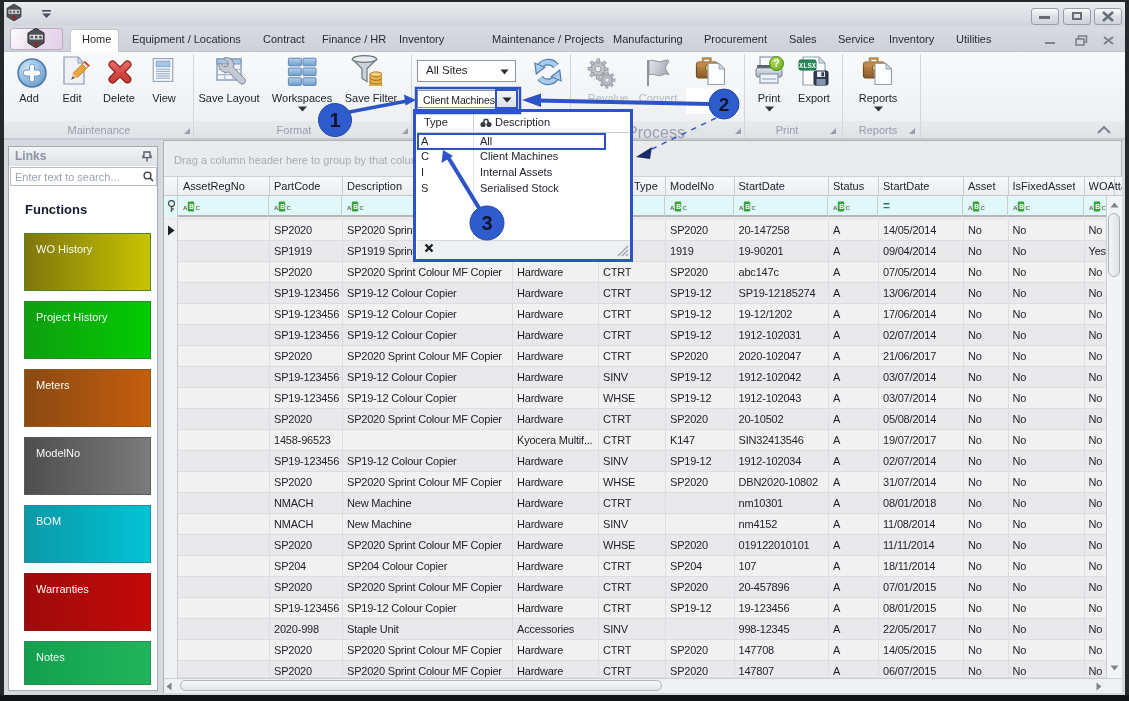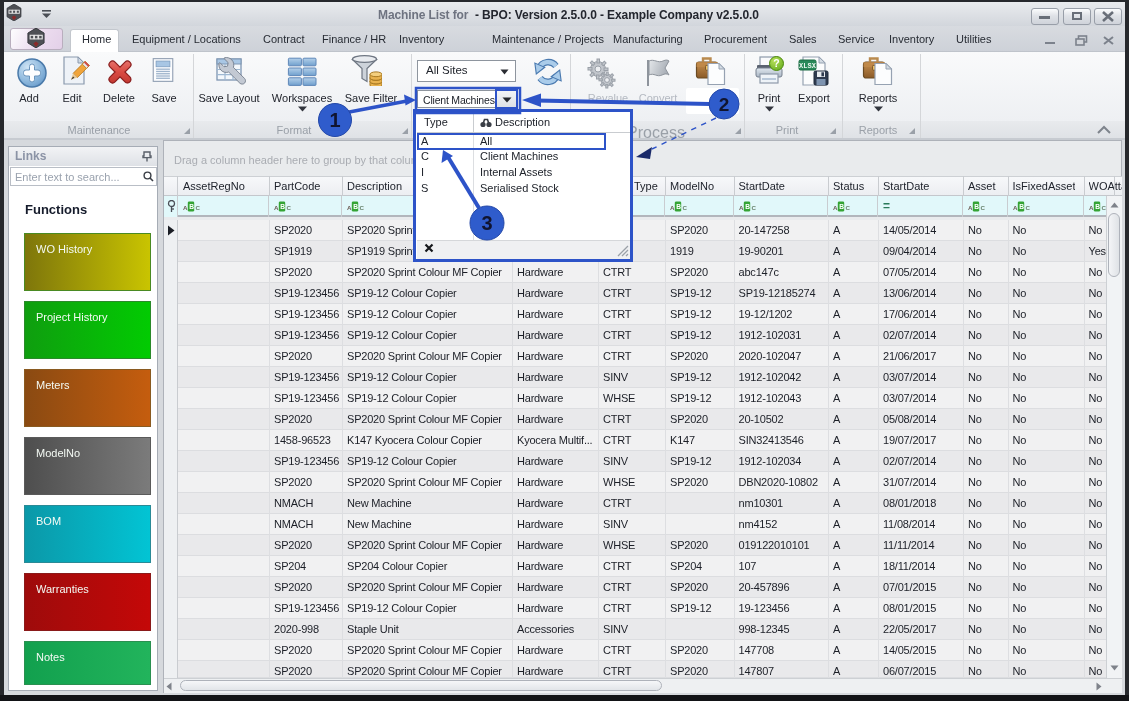--- a/index.html
+++ b/index.html
@@ -15,21 +15,20 @@
       <polygon points="10,0 19,5.5 19,16.5 10,22 1,16.5 1,5.5" fill="#4e5055" stroke="#33353a" stroke-width="1"></polygon>
       <rect x="3.5" y="8" width="4" height="4" fill="none" stroke="#e8e8e8" stroke-width="1.2"></rect>
       <rect x="8.2" y="8" width="4" height="4" fill="none" stroke="#e8e8e8" stroke-width="1.2"></rect>
       <rect x="12.9" y="8" width="4" height="4" fill="none" stroke="#e8e8e8" stroke-width="1.2"></rect>
       <polygon points="10,15 13,17 10,21 7,17" fill="#8a2a2a"></polygon>
     </svg>
     <svg class="abs" style="left:41px;top:10px" width="12" height="8" viewBox="0 0 12 8">
       <rect x="1" y="0" width="9" height="1.6" fill="#4a4e55"></rect>
       <polygon points="1,3.5 10,3.5 5.5,8" fill="#4a4e55"></polygon>
     </svg>
-    <div class="abs" style="left:378px;top:8px;font-size:12px;font-weight:bold;letter-spacing:-0.1px;color:#6e7380">Machine List for&nbsp; <span style="color:#23262e">- BPO: Version 2.5.0.0 - Example Company v2.5.0.0</span></div>
     <div class="abs" style="left:1031px;top:8px;width:28px;height:17px;border:1px solid #989ea8;border-radius:3px;background:linear-gradient(#fbfcfd,#dfe2e7 45%,#cfd3da)"></div>
     <div class="abs" style="left:1063px;top:8px;width:28px;height:17px;border:1px solid #989ea8;border-radius:3px;background:linear-gradient(#fbfcfd,#dfe2e7 45%,#cfd3da)"></div>
     <div class="abs" style="left:1094px;top:8px;width:28px;height:17px;border:1px solid #989ea8;border-radius:3px;background:linear-gradient(#fbfcfd,#dfe2e7 45%,#cfd3da)"></div>
     <div class="abs" style="left:1039px;top:16px;width:11px;height:3px;background:#686e78"></div>
     <div class="abs" style="left:1072px;top:12px;width:10px;height:8px;border:2px solid #686e78"></div>
     <svg class="abs" style="left:1102px;top:11px" width="12" height="11" viewBox="0 0 12 11">
       <path d="M1,1 L11,10 M11,1 L1,10" stroke="#686e78" stroke-width="2.6"></path>
     </svg>
     <div class="abs" style="left:4px;top:26px;width:1121px;height:26px;background:linear-gradient(#d8dbe0,#cdd1d8)"></div>
     <div class="abs" style="left:4px;top:51px;width:1121px;height:1px;background:#bfc4cb"></div>
@@ -267,21 +266,21 @@
       <defs>
         <linearGradient id="gc" x1="0" y1="0" x2="0" y2="1">
           <stop offset="0" stop-color="#c89050"></stop>
           <stop offset="1" stop-color="#8a5a28"></stop>
         </linearGradient>
       </defs>
     </svg>
     <div class="abs" style="left:29px;top:92px;font-size:11px;color:#23262e;transform:translateX(-50%);white-space:nowrap">Add</div>
     <div class="abs" style="left:72px;top:92px;font-size:11px;color:#23262e;transform:translateX(-50%);white-space:nowrap">Edit</div>
     <div class="abs" style="left:119px;top:92px;font-size:11px;color:#23262e;transform:translateX(-50%);white-space:nowrap">Delete</div>
-    <div class="abs" style="left:164px;top:92px;font-size:11px;color:#23262e;transform:translateX(-50%);white-space:nowrap">Save</div>
+    <div class="abs" style="left:164px;top:92px;font-size:11px;color:#23262e;transform:translateX(-50%);white-space:nowrap">View</div>
     <div class="abs" style="left:229px;top:92px;font-size:11px;color:#23262e;transform:translateX(-50%);white-space:nowrap">Save Layout</div>
     <div class="abs" style="left:302px;top:92px;font-size:11px;color:#23262e;transform:translateX(-50%);white-space:nowrap">Workspaces</div>
     <div class="abs" style="left:371px;top:92px;font-size:11px;color:#23262e;transform:translateX(-50%);white-space:nowrap">Save Filter</div>
     <div class="abs" style="left:608px;top:92px;font-size:11px;color:#b4b9c1;transform:translateX(-50%);white-space:nowrap">Revalue</div>
     <div class="abs" style="left:658px;top:92px;font-size:11px;color:#b4b9c1;transform:translateX(-50%);white-space:nowrap">Convert</div>
     <div class="abs" style="left:769px;top:92px;font-size:11px;color:#23262e;transform:translateX(-50%);white-space:nowrap">Print</div>
     <div class="abs" style="left:814px;top:92px;font-size:11px;color:#23262e;transform:translateX(-50%);white-space:nowrap">Export</div>
     <div class="abs" style="left:878px;top:92px;font-size:11px;color:#23262e;transform:translateX(-50%);white-space:nowrap">Reports</div>
     <svg class="abs" style="left:298px;top:106px" width="9" height="6" viewBox="0 0 9 6">
       <polygon points="0,0.5 9,0.5 4.5,5.5" fill="#33363e"></polygon>
@@ -706,21 +705,20 @@
     <div class="vline" style="left:733.5px;top:409px;height:21px;background:#dddee1"></div>
     <div class="vline" style="left:828.0px;top:409px;height:21px;background:#dddee1"></div>
     <div class="vline" style="left:878.0px;top:409px;height:21px;background:#dddee1"></div>
     <div class="vline" style="left:963.0px;top:409px;height:21px;background:#dddee1"></div>
     <div class="vline" style="left:1007.5px;top:409px;height:21px;background:#dddee1"></div>
     <div class="vline" style="left:1083.5px;top:409px;height:21px;background:#dddee1"></div>
     <div class="vline" style="left:1113.5px;top:409px;height:21px;background:#dddee1"></div>
     <div class="abs" style="left:164px;top:430px;width:942px;height:21px;background:#f1f1f2;border-bottom:1px solid #dcdde0"></div>
     <div class="abs" style="left:164px;top:430px;width:14px;height:21px;background:#eef0f2;border-right:1px solid #c9ccd0"></div>
     <div class="cell" style="left:269.0px;top:430px;width:71.0px;height:21px">1458-96523</div>
-    <div class="cell" style="left:342.0px;top:430px;width:168.0px;height:21px">K147 Kyocera Colour Copier</div>
     <div class="cell" style="left:512.0px;top:430px;width:84.0px;height:21px">Kyocera Multif...</div>
     <div class="cell" style="left:598.0px;top:430px;width:65.0px;height:21px">CTRT</div>
     <div class="cell" style="left:665.0px;top:430px;width:66.5px;height:21px">K147</div>
     <div class="cell" style="left:733.5px;top:430px;width:92.5px;height:21px">SIN32413546</div>
     <div class="cell" style="left:828.0px;top:430px;width:48.0px;height:21px">A</div>
     <div class="cell" style="left:878.0px;top:430px;width:83.0px;height:21px">19/07/2017</div>
     <div class="cell" style="left:963.0px;top:430px;width:42.5px;height:21px">No</div>
     <div class="cell" style="left:1007.5px;top:430px;width:74.0px;height:21px">No</div>
     <div class="cell" style="left:1083.5px;top:430px;width:28.0px;height:21px">No</div>
     <div class="vline" style="left:269.0px;top:430px;height:21px;background:#dddee1"></div>

